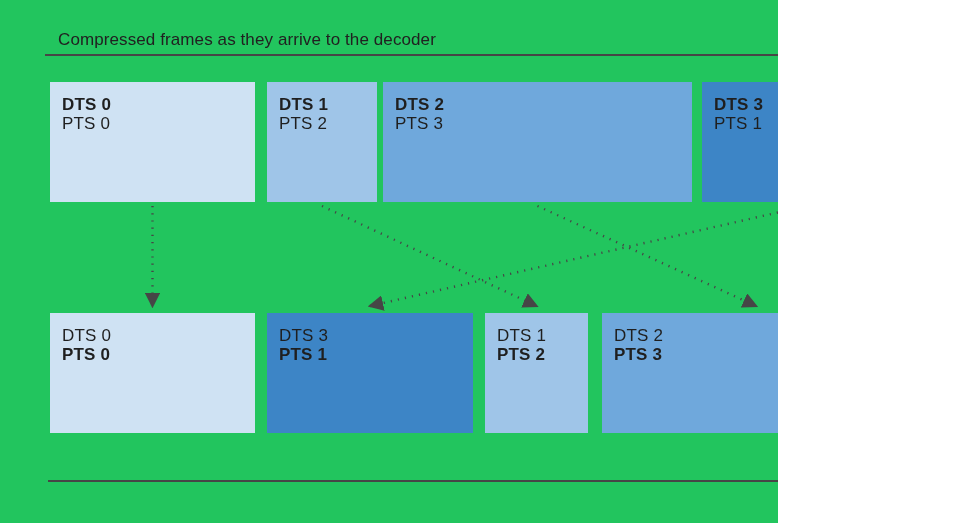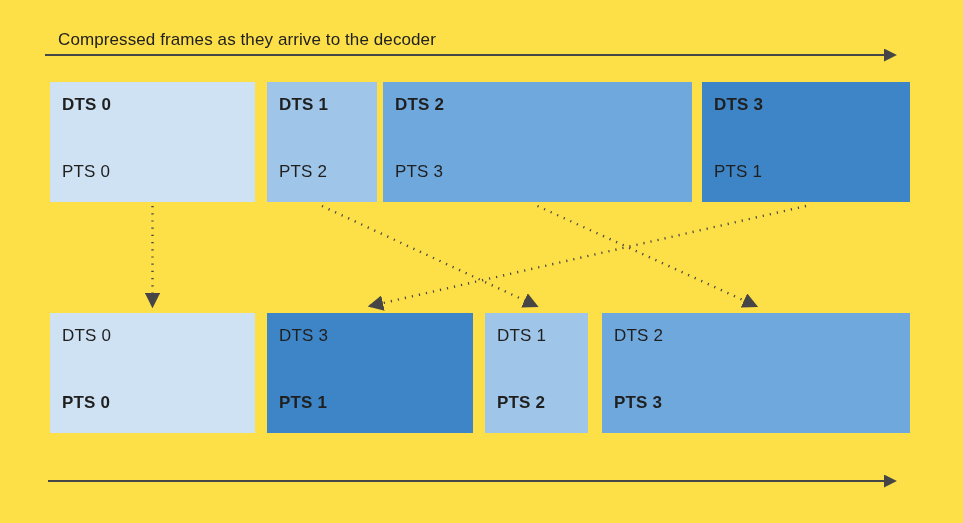--- a/index.html
+++ b/index.html
@@ -1,29 +1,29 @@
 <!DOCTYPE html>
 <html><head>
 <meta charset="utf-8">
 <style>
   html, body { margin: 0; padding: 0; background: #ffffff; }
   .canvas {
-    position: relative; width: 963px; height: 523px;
-    background: #fde047; font-family: "Liberation Sans", sans-serif;
+    position: relative; width: 778px; height: 523px;
+    background: #22c55e; font-family: "Liberation Sans", sans-serif;
     overflow: hidden;
   }
   .axis-label {
     position: absolute; font-size: 17px; color: #212121;
     letter-spacing: 0.1px; white-space: nowrap;
   }
   #arrow-layer { position: absolute; left: 0; top: 0; pointer-events: none; }
   .frame {
     position: absolute; height: 120px; box-sizing: border-box;
     padding: 14px 28px 20px 12px;
-    display: flex; flex-direction: column; justify-content: space-between;
+    display: flex; flex-direction: column; 
   }
   .top-frame    { top: 82px; }
   .bottom-frame { top: 313px; }
   .frame .lbl { font-size: 17px; color: #1f1f1f; line-height: 1.1; letter-spacing: 0.2px; }
   .frame .bold { font-weight: 700; }
 </style>
 </head>
 <body>
 
 <div class="canvas">

